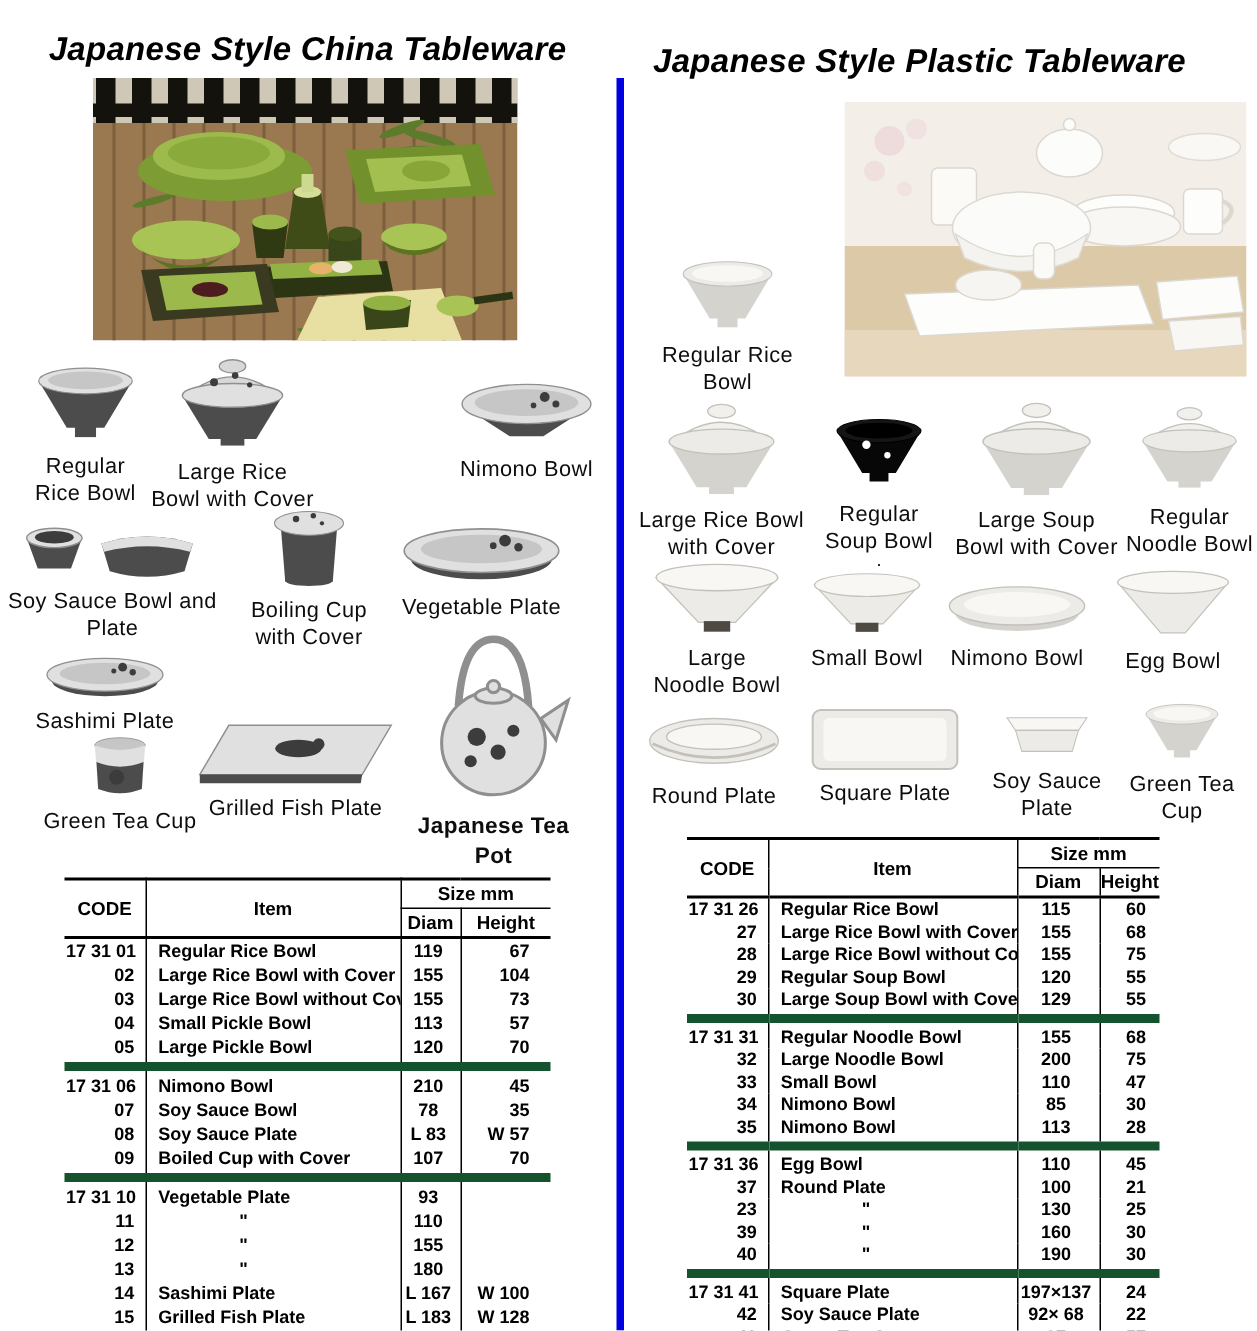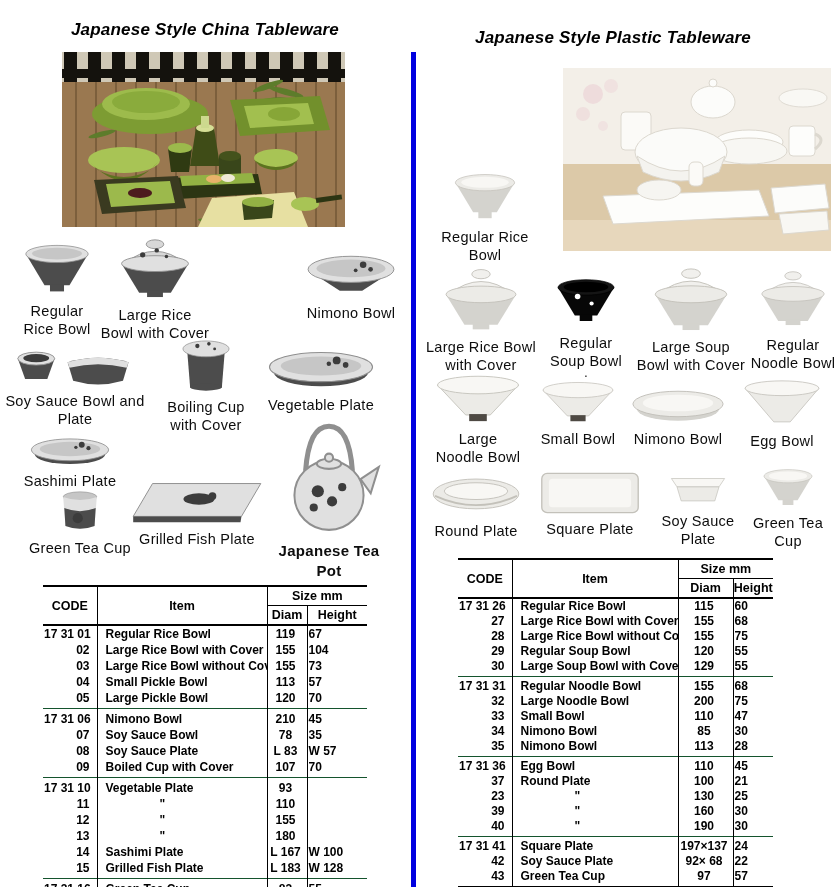--- a/index.html
+++ b/index.html
@@ -4,21 +4,21 @@
 <style>
   html,body{margin:0;padding:0;background:#fff;}
   body{position:relative;width:838px;height:887px;overflow:hidden;
        font-family:"Liberation Sans",sans-serif;color:#000;}
   .page{position:absolute;top:0;height:887px;}
   #page-left{left:0;width:410px;}
   #page-right{left:418px;width:420px;}
   .vdivider{position:absolute;left:411px;top:52px;width:5px;height:835px;background:#0000e0;}
 
   .sec-title{position:absolute;width:100%;text-align:center;
-             font-style:italic;font-weight:bold;font-size:17px;letter-spacing:.2px;white-space:nowrap;}
+             font-style:italic;font-weight:bold;font-size:22px;letter-spacing:.2px;white-space:nowrap;}
   #page-left .sec-title{top:20px;}
   #page-right .sec-title{top:28px;width:390px;}
 
   .photo{position:absolute;display:block;}
 
   .prod{position:absolute;text-align:center;}
   .pimg{display:block;margin:0 auto;}
   .plabel{margin-top:3px;font-size:14.5px;line-height:1.22;letter-spacing:.3px;color:#0d0d0d;}
   .plabel.bold-sm{font-size:15px;font-weight:bold;line-height:1.3;}
   .soup-dot{font-size:12px;line-height:6px;}
@@ -37,23 +37,23 @@
   .size-table thead tr.r2 th, .size-table thead th[rowspan]{border-bottom:2px solid #000;}
   .size-table .h-size{border-bottom:1.5px solid #000;}
   .bl{border-left:1.5px solid #000;}
   .size-table td{white-space:nowrap;vertical-align:bottom;overflow:hidden;}
   #left-table td{height:14px;line-height:14px;}
   #right-table td{height:13px;line-height:13px;}
   .c-code{text-align:right;padding-right:7px;}
   .c-item{padding-left:8px;}
   .c-item.ditto{padding-left:62px;}
   .c-diam{text-align:center;padding-right:4px;}
-  .c-hgt{text-align:left;padding-right:14px;}
+  .c-hgt{text-align:right;padding-right:14px;}
   #right-table .c-hgt{padding-right:9px;}
-  tr.gsep td{border-top:1px solid #14532d;padding-top:3px;}
+  tr.gsep td{border-top:6px solid #14532d;padding-top:3px;}
   tr.glast td{padding-bottom:3px;}
 </style>
 </head>
 <body>
 
 <svg width="0" height="0" style="position:absolute" aria-hidden="true">
 <defs>
   <symbol id="sym-bowl" viewBox="0 0 100 72">
     <polygon points="10,18 90,18 66,58 34,58" fill="var(--body)"></polygon>
     <rect x="41" y="57" width="18" height="9" fill="var(--body)"></rect>

